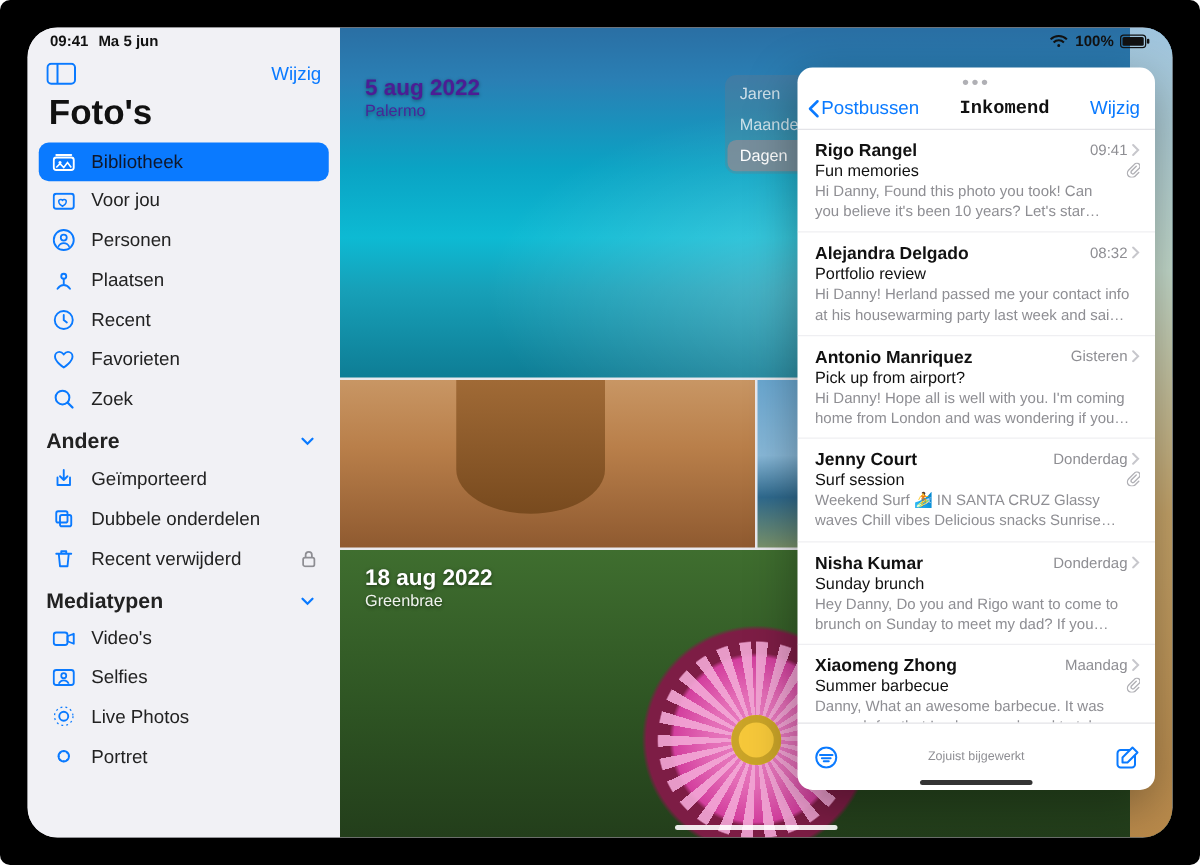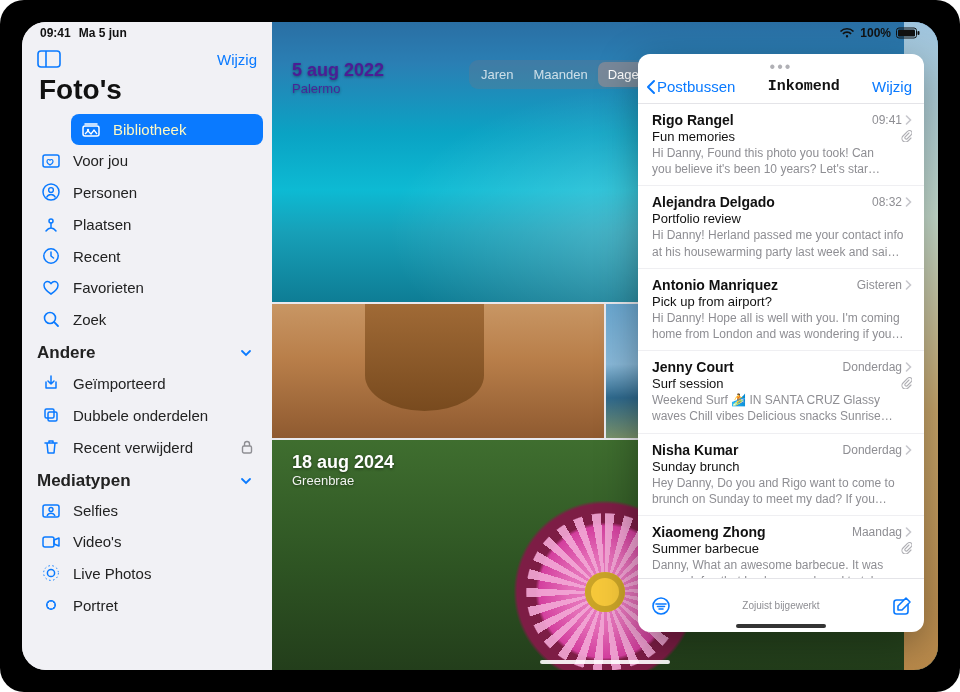--- a/index.html
+++ b/index.html
@@ -1,19 +1,19 @@
 <!DOCTYPE html>
 <html><head>
 <meta charset="utf-8">
 <style>
   * { box-sizing: border-box; margin: 0; padding: 0; font-family: -apple-system, BlinkMacSystemFont, "Helvetica Neue", Arial, sans-serif; }
   body { background: #fff; }
   .device {
     width: 960px; height: 692px;
-    background: #000; border-radius: 24px;
+    background: #000; border-radius: 8px;
     padding: 22px;
     position: relative;
     overflow: hidden;
   }
   .screen {
     width: 916px; height: 648px;
     background: #e9e9ee;
     border-radius: 24px;
     position: relative;
     overflow: hidden;
@@ -41,21 +41,21 @@
   .sidebar-top { display: flex; justify-content: space-between; align-items: center; padding: 0 6px 4px 6px; }
   .sidebar-toggle { color:#0a7aff; }
   .sidebar-edit { color:#0a7aff; font-size: 15px; }
   .app-title { font-size: 28px; font-weight: 700; padding: 2px 8px 8px 8px; color:#111; }
   .side-item {
     display: flex; align-items: center; gap: 12px;
     padding: 7px 10px; border-radius: 8px;
     font-size: 15px; color: #222;
     cursor: pointer;
   }
-  .side-item.active { background:#0a7aff; color:#fef9c3;margin-left:40px; }
+  .side-item.active { background:#0a7aff; color:#0f172a; }
   .side-item .icn { width: 20px; display:flex; justify-content:center; color:#0a7aff; }
   .side-item.active .icn { color:#fff; }
   .side-section {
     font-size: 17px; font-weight: 600; color:#222;
     padding: 8px 10px 4px 6px;
     display:flex; justify-content:space-between; align-items:center;
     cursor:pointer;
   }
   .side-section .chev { color:#0a7aff; }
   .lock-icn { color:#8e8e93; margin-left:auto; }
@@ -71,21 +71,21 @@
   .hero::after{ content:""; position:absolute; inset:0;
     background: radial-gradient(ellipse at 60% 75%, rgba(255,255,255,.25), transparent 50%);
   }
   .hero-label { position:absolute; left:20px; top:38px; color:#4c1d95; text-shadow:0 1px 3px rgba(0,0,0,.4); }
   .hero-label .date { font-size:18px; font-weight:700; }
   .hero-label .place { font-size:13px; opacity:.92; }
   .segmented {
     position:absolute; top:38px; right:280px;
     background: rgba(120,120,128,.28);
     border-radius: 9px; padding:2px; display:flex; gap:0;
-    font-size:13px; color:rgba(255,255,255,.75);
+    font-size:13px; color:rgba(255,255,255,.75);flex-direction:column;
   }
   .segmented .seg { padding:5px 10px; border-radius:7px; cursor:pointer; }
   .segmented .seg.sel { background: rgba(140,140,150,.75); color:#fff; }
   .band2 {
     position:absolute; left:0; top:282px; right:0; height:134px;
     display:flex; gap:2px;
   }
   .band2 .p1 { flex:1; background: linear-gradient(180deg,#c89664 0%, #b97f4a 40%, #8f5a30 100%); position:relative;}
   .band2 .p1::after{content:"";position:absolute;left:28%;top:0;width:36%;height:80%;background:linear-gradient(180deg,#a06a36,#784a1e);border-radius:0 0 60% 60%/0 0 40% 40%;}
   .band2 .p2 { flex:1; background: linear-gradient(180deg,#6aa7d0 0%, #88b8d8 45%, #2f6a8e 70%, #79926a 100%); }
@@ -307,35 +307,35 @@
         <span>Mediatypen</span>
         <span class="chev">
           <svg width="14" height="14" viewBox="0 0 14 14">
                 <path d="M3 5l4 4 4-4" fill="none" stroke="currentColor" stroke-width="1.8" stroke-linecap="round"></path>
               </svg>
         </span>
       </div>
       <div class="side-item">
         <span class="icn">
           <svg width="18" height="14" viewBox="0 0 18 14">
+                <rect x="1" y="2" width="11" height="10" rx="2" fill="none" stroke="currentColor" stroke-width="1.5"></rect>
+                <path d="M12 5l5-2v8l-5-2z" fill="none" stroke="currentColor" stroke-width="1.5" stroke-linejoin="round"></path>
+              </svg>
+        </span>
+        <span>Video's</span>
+      </div>
+      <div class="side-item">
+        <span class="icn">
+          <svg width="18" height="14" viewBox="0 0 18 14">
                 <rect x="1" y="1" width="16" height="12" rx="2" fill="none" stroke="currentColor" stroke-width="1.5"></rect>
                 <circle cx="9" cy="5.5" r="2" fill="none" stroke="currentColor" stroke-width="1.4"></circle>
                 <path d="M5 12c.8-1.8 2.2-2.8 4-2.8s3.2 1 4 2.8" fill="none" stroke="currentColor" stroke-width="1.4"></path>
               </svg>
         </span>
         <span>Selfies</span>
-      </div>
-      <div class="side-item">
-        <span class="icn">
-          <svg width="18" height="14" viewBox="0 0 18 14">
-                <rect x="1" y="2" width="11" height="10" rx="2" fill="none" stroke="currentColor" stroke-width="1.5"></rect>
-                <path d="M12 5l5-2v8l-5-2z" fill="none" stroke="currentColor" stroke-width="1.5" stroke-linejoin="round"></path>
-              </svg>
-        </span>
-        <span>Video's</span>
       </div>
       <div class="side-item">
         <span class="icn">
           <svg width="18" height="18" viewBox="0 0 18 18">
                 <circle cx="9" cy="9" r="3.6" fill="none" stroke="currentColor" stroke-width="1.5"></circle>
                 <circle cx="9" cy="9" r="7.4" fill="none" stroke="currentColor" stroke-width="1" stroke-dasharray="1.5 2.5"></circle>
               </svg>
         </span>
         <span>Live Photos</span>
       </div>
@@ -361,21 +361,21 @@
           <div class="seg">Jaren</div>
           <div class="seg">Maanden</div>
           <div class="seg sel">Dagen</div>
         </div>
         <div class="band2">
           <div class="p1"></div>
           <div class="p2"></div>
         </div>
         <div class="hero2"></div>
         <div class="hero2-label">
-          <div class="date">18 aug 2024</div>
+          <div class="date">18 aug 2022</div>
           <div class="place">Greenbrae</div>
         </div>
         <div class="rightstrip"></div>
       </div>
       <div class="home-indicator"></div>
     </div>
 
   </div>
 
   <div class="mail-panel">

